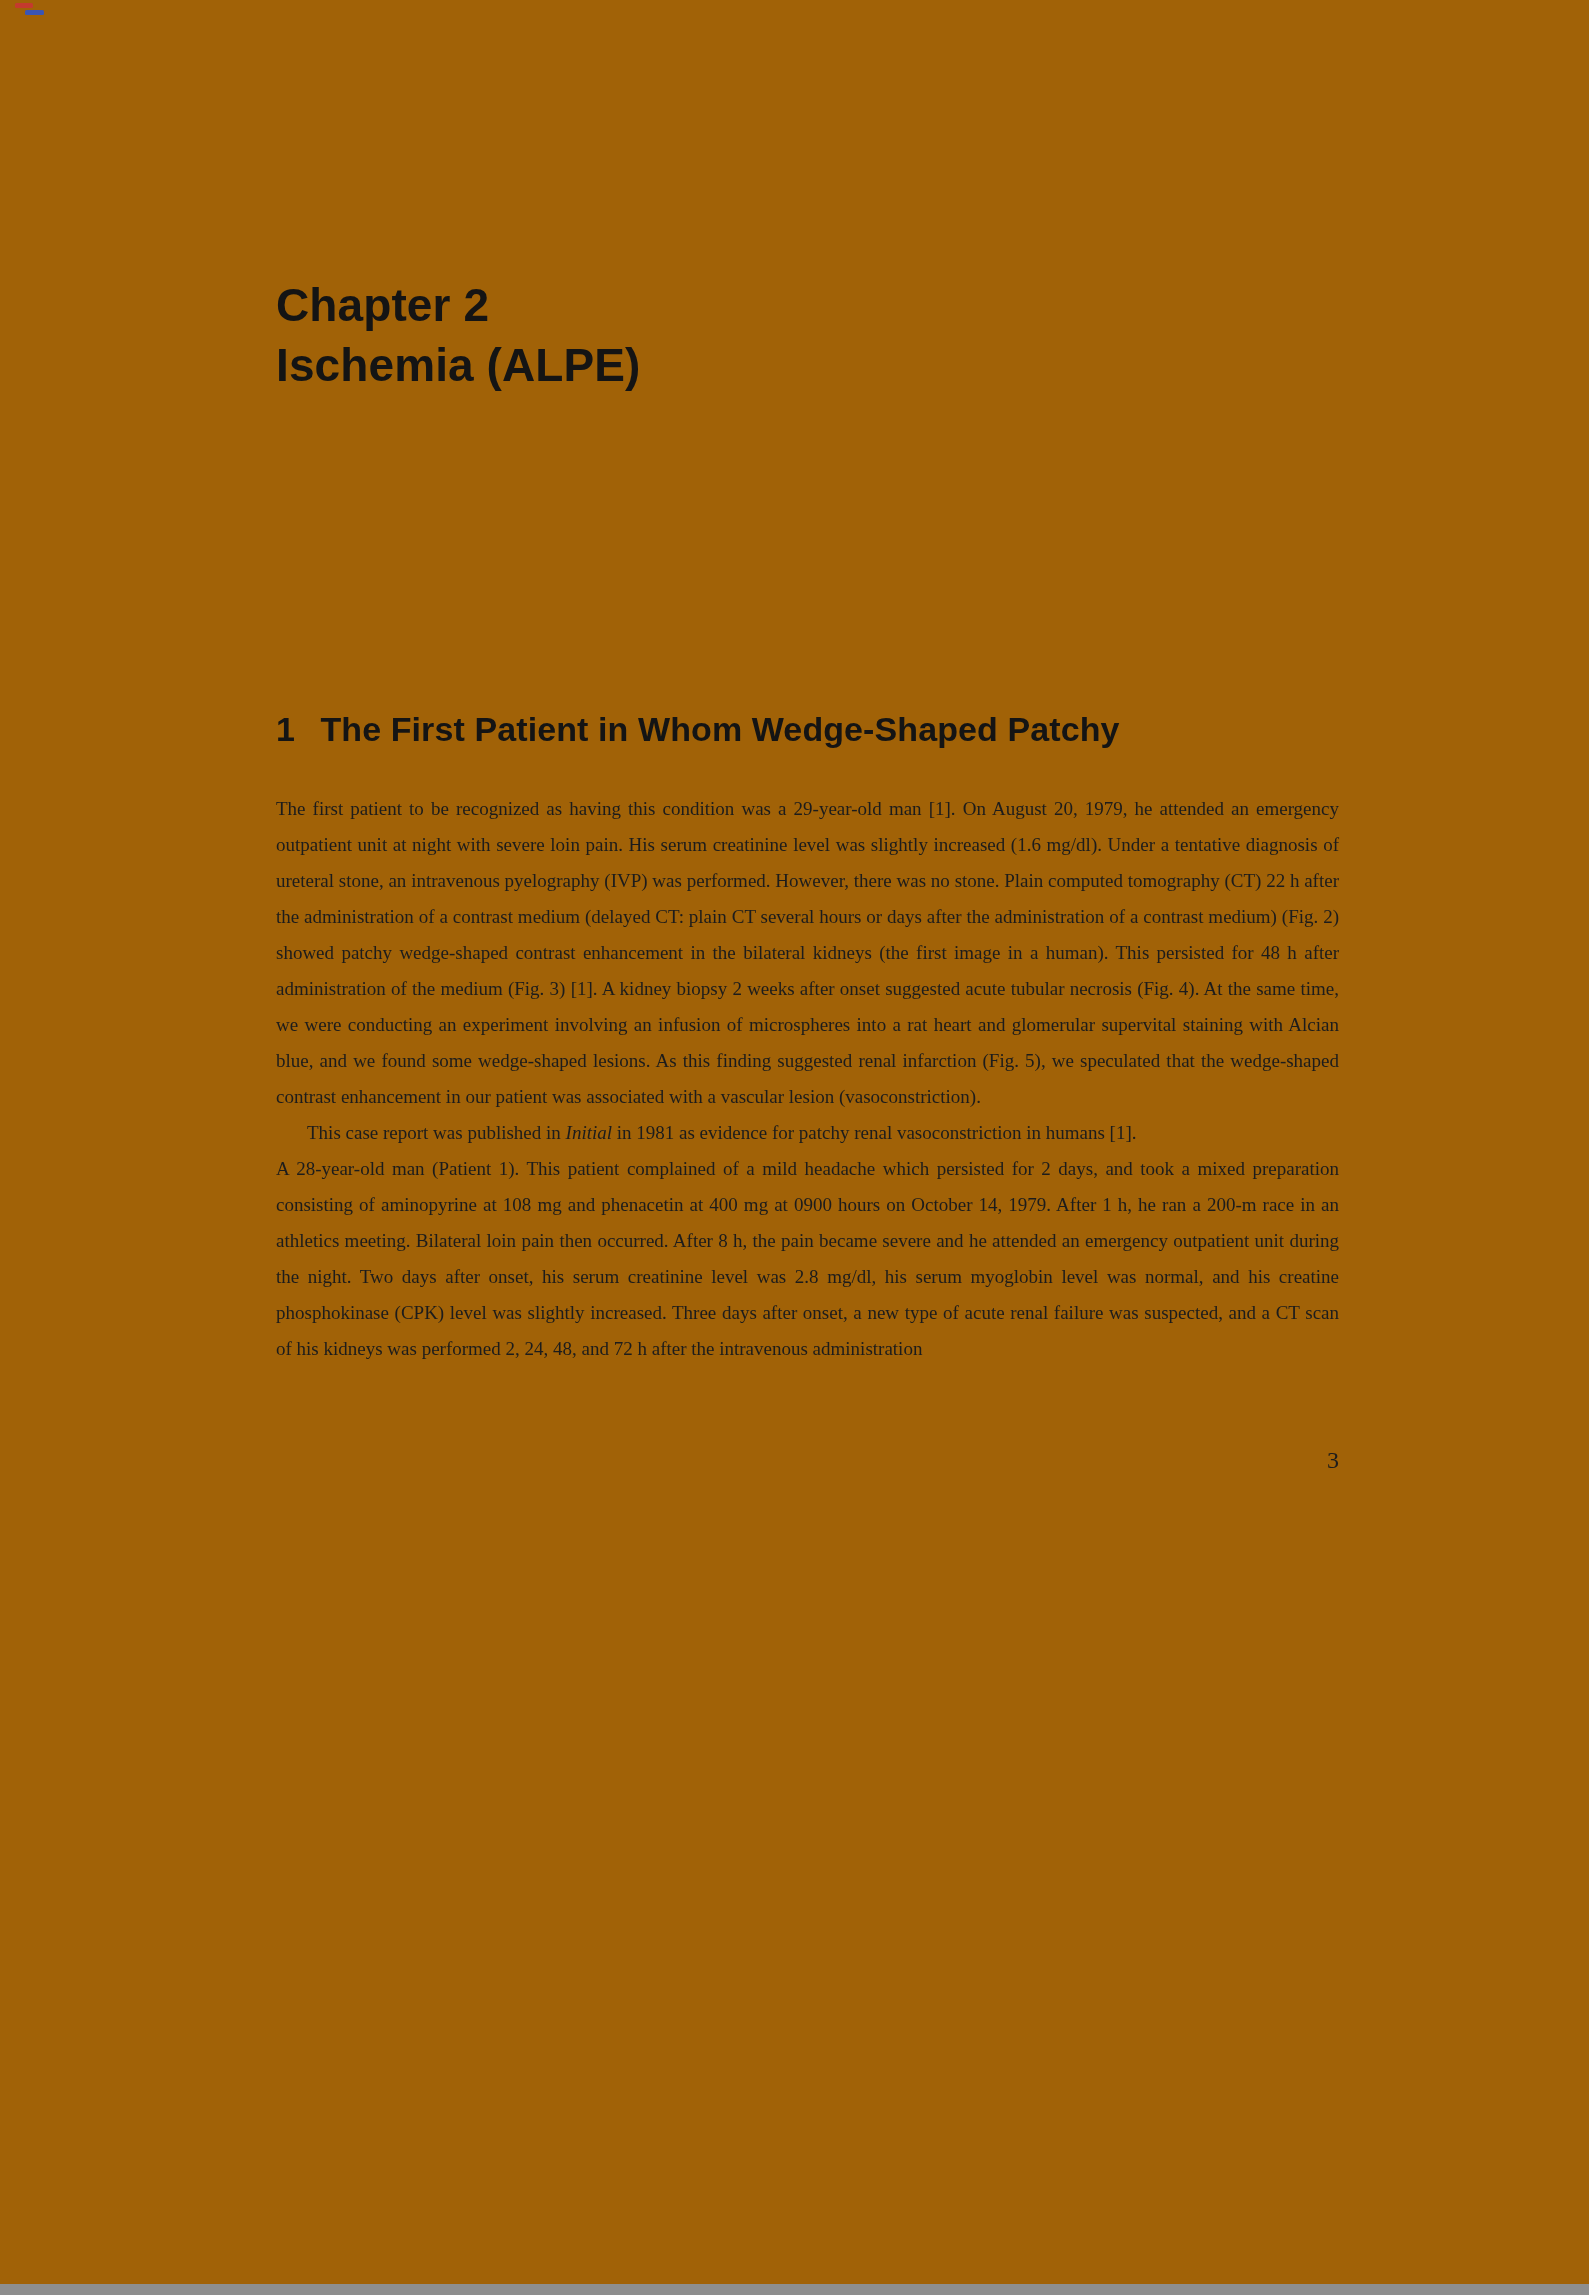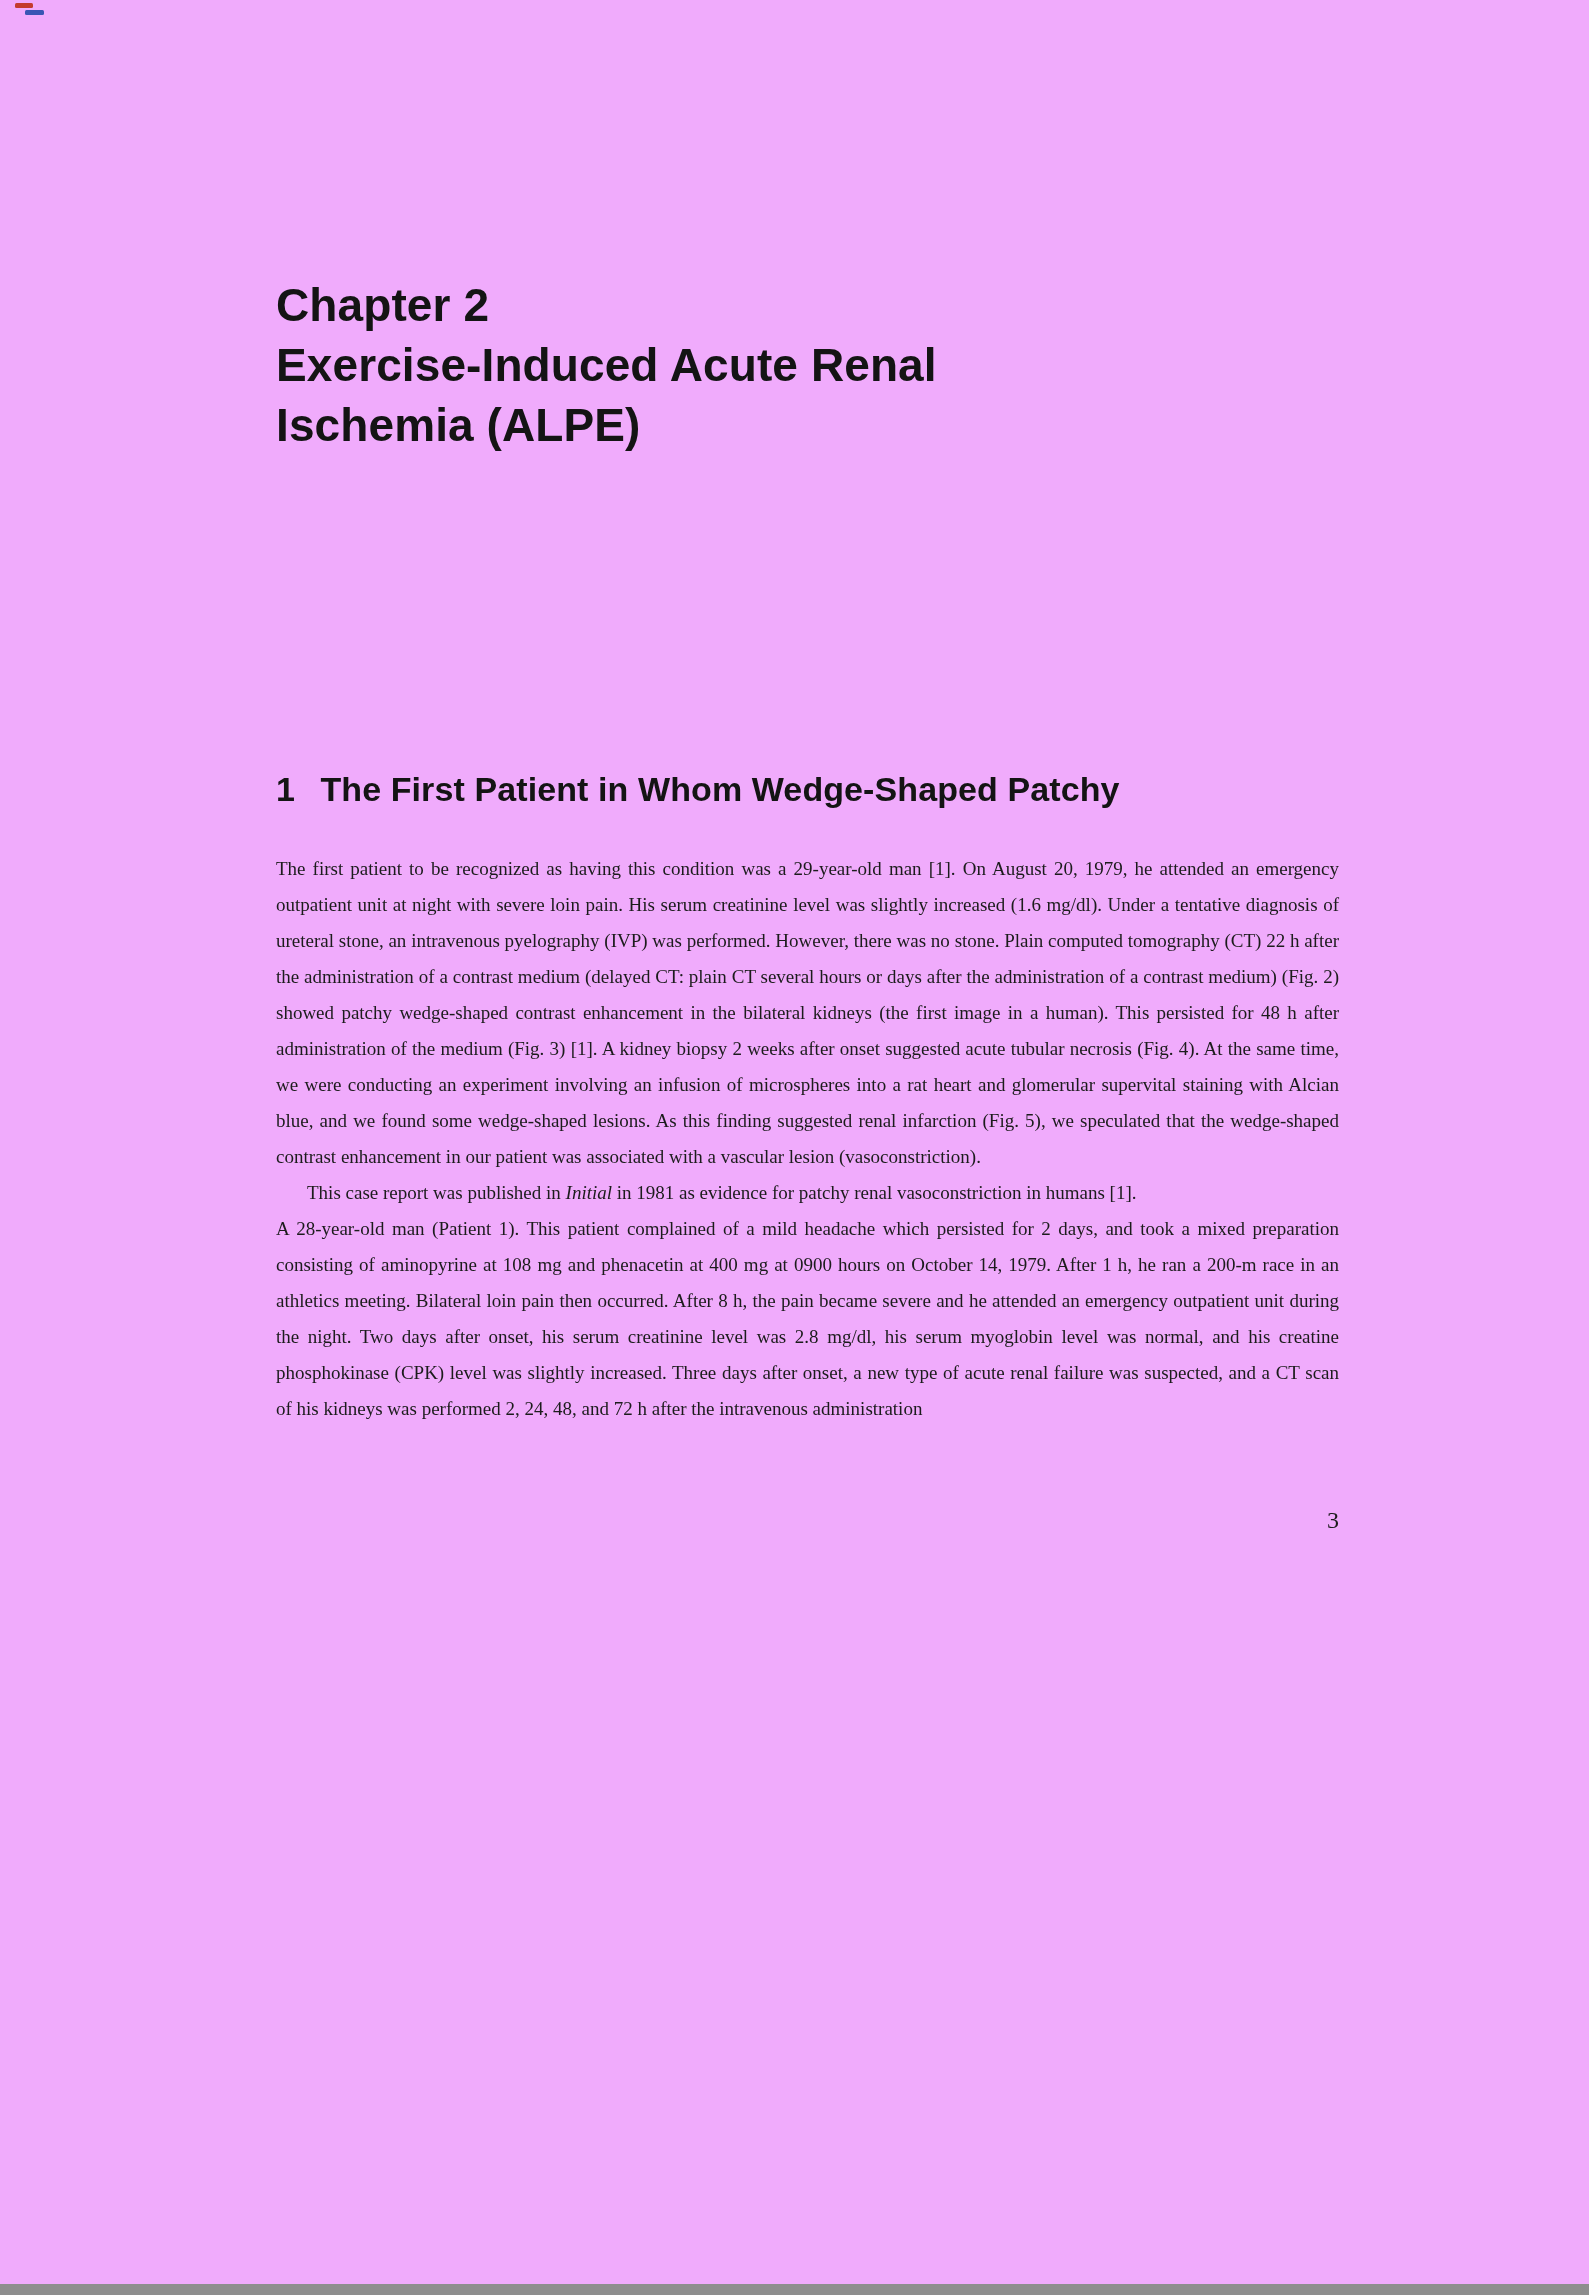--- a/index.html
+++ b/index.html
@@ -10,21 +10,21 @@
   body {
     width: 1589px;
     height: 2295px;
     position: relative;
     font-family: "Liberation Serif", serif;
     -webkit-font-smoothing: antialiased;
   }
   .page {
     position: absolute;
     inset: 0;
-    background: #f0abfc;
+    background: #a16207;
     overflow: hidden;
   }
   
   .artifact-red {
     position: absolute;
     left: 15px; top: 3px;
     width: 18px; height: 5.2px;
     background: #c43a2e;
     border-radius: 1.5px;
   }
@@ -92,21 +92,20 @@
 </head>
 <body>
 
 <div class="page">
   <span class="artifact-red"></span>
   <span class="artifact-blue"></span>
 
   <div class="content">
     <header class="chapter-title">
         <div class="title-line">Chapter 2</div>
-        <div class="title-line">Exercise-Induced Acute Renal</div>
         <div class="title-line">Ischemia (ALPE)</div>
       </header>
     <div>
         <section class="section">
           <h2 class="section-heading">
             <div><span class="section-number">1</span><span>The First Patient in Whom Wedge-Shaped Patchy</span></div>
           </h2>
           <p class="body-para"><span>The first patient to be recognized as having this condition was a 29-year-old man [1]. On August 20, 1979, he attended an emergency outpatient unit at night with severe loin pain. His serum creatinine level was slightly increased (1.6 mg/dl). Under a tentative diagnosis of ureteral stone, an intravenous pyelography (IVP) was performed. However, there was no stone. Plain computed tomography (CT) 22 h after the administration of a contrast medium (delayed CT: plain CT several hours or days after the administration of a contrast medium) (Fig. 2) showed patchy wedge-shaped contrast enhancement in the bilateral kidneys (the first image in a human). This persisted for 48 h after administration of the medium (Fig. 3) [1]. A kidney biopsy 2 weeks after onset suggested acute tubular necrosis (Fig. 4). At the same time, we were conducting an experiment involving an infusion of microspheres into a rat heart and glomerular supervital staining with Alcian blue, and we found some wedge-shaped lesions. As this finding suggested renal infarction (Fig. 5), we speculated that the wedge-shaped contrast enhancement in our patient was associated with a vascular lesion (vasoconstriction).</span></p>
           <p class="body-para indent"><span>This case report was published in </span><span class="italic">Initial</span><span> in 1981 as evidence for patchy renal vasoconstriction in humans [1].</span></p>
         </section>

